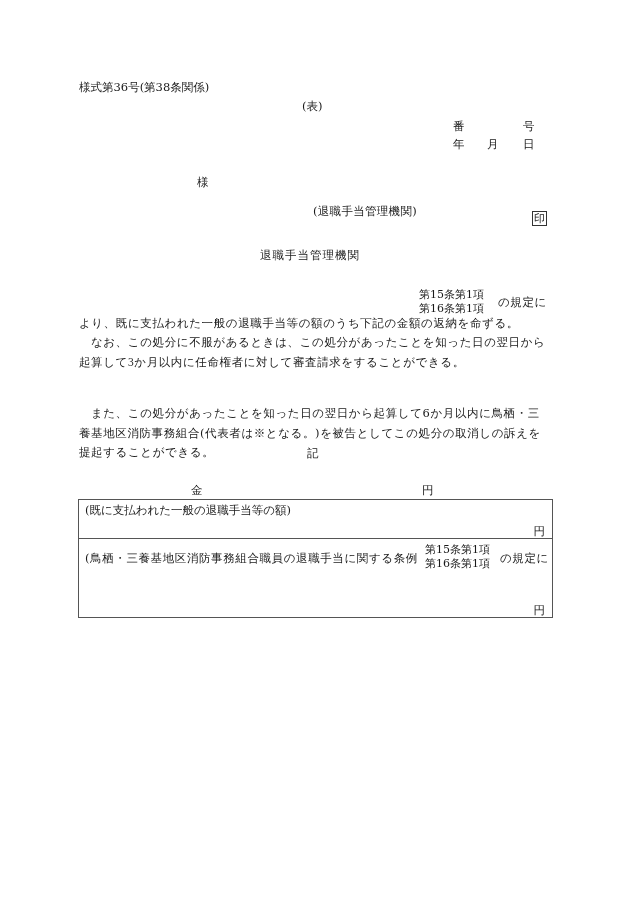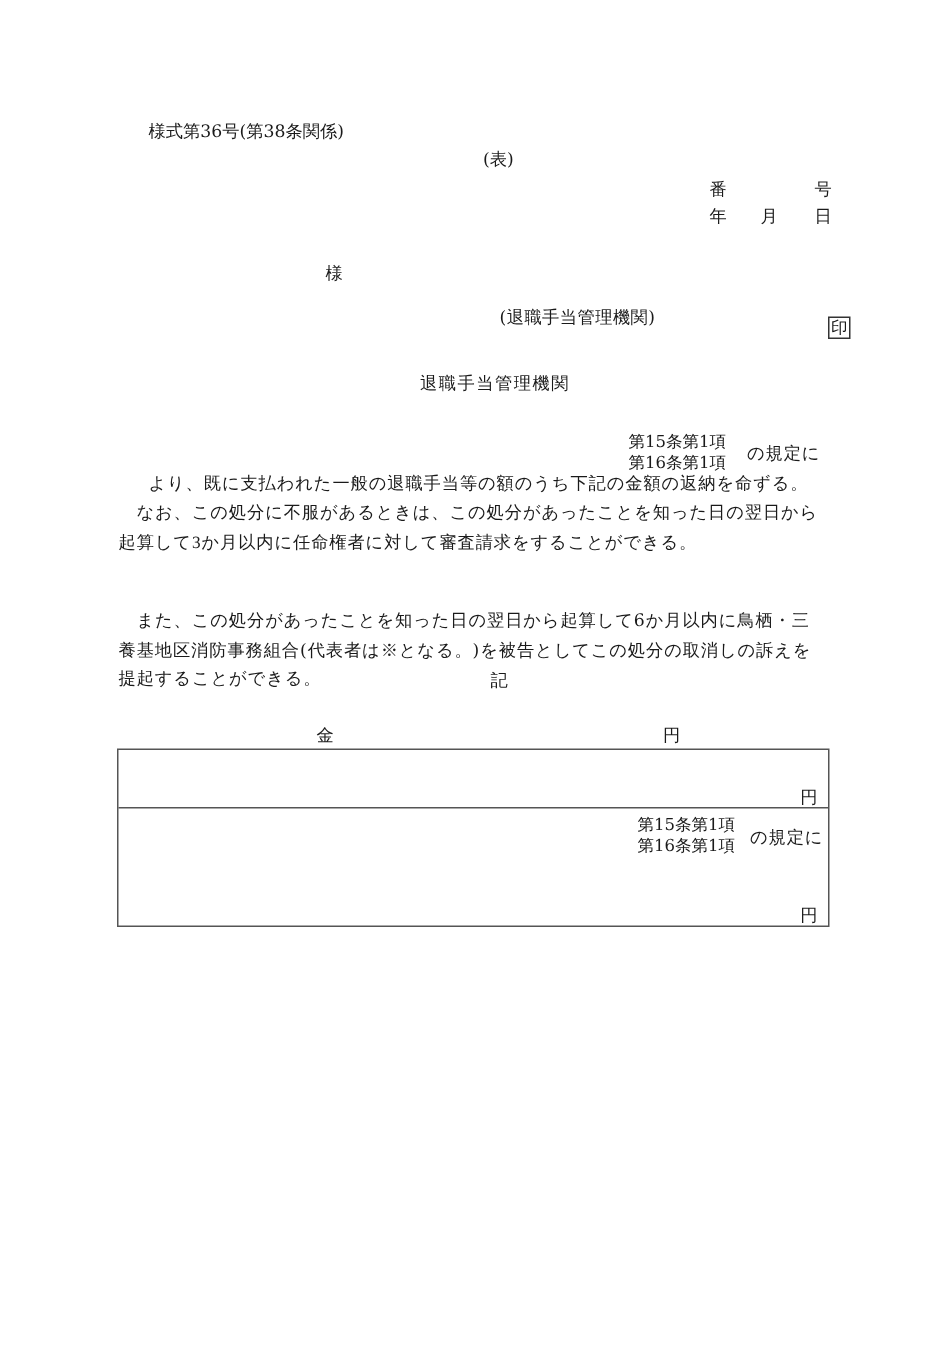--- a/index.html
+++ b/index.html
@@ -1,21 +1,21 @@
 <!DOCTYPE html>
 <html><head>
 <meta charset="utf-8">
 <style>
   html, body { margin: 0; padding: 0; background: #ffffff; }
   body {
     width: 630px; height: 903px; position: relative; overflow: hidden;
     font-family: "DejaVu Serif", "Liberation Serif", serif;
     color: #1a1a1a; font-size: 11.5px;
   }
-  .abs { position: absolute; white-space: nowrap; line-height: 1; margin-left: 20px; }
+  .abs { position: absolute; white-space: nowrap; line-height: 1; }
   .form-label { left: 79px; top: 82px; }
   .omote { left: 302px; top: 101px; }
   .ban { left: 453px; top: 121px; }
   .go { left: 523px; top: 121px; }
   .nen { left: 453px; top: 139px; }
   .tsuki { left: 487px; top: 139px; }
   .hi { left: 523px; top: 139px; }
   .sama { left: 197px; top: 177px; }
   .agency { left: 313px; top: 206px; letter-spacing: 0.3px; }
   .seal { left: 532px; top: 211px; border: 1px solid #333; padding: 1px 1px; font-size: 11px; }
@@ -74,23 +74,25 @@
 
 <div class="para p2">なお、この処分に不服があるときは、この処分があったことを知った日の翌日から起算して3か月以内に任命権者に対して審査請求をすることができる。</div>
 <div class="para p3">また、この処分があったことを知った日の翌日から起算して6か月以内に鳥栖・三養基地区消防事務組合(代表者は※となる。)を被告としてこの処分の取消しの訴えを提起することができる。</div>
 
 <div class="abs ki">記</div>
 <div class="abs kin">金</div>
 <div class="abs en-top">円</div>
 
 <div class="table-box">
   <div class="row1">
+    <span class="t">(既に支払われた一般の退職手当等の額)</span>
     <span class="yen">円</span>
   </div>
   <div class="row2">
+    <span class="a">(鳥栖・三養基地区消防事務組合職員の退職手当に関する条例</span>
     <div class="art2">
       <div>第15条第1項</div>
       <div>第16条第1項</div>
     </div>
     <span class="c">の規定に</span>
     <span class="yen">円</span>
   </div>
 </div>
 
 </body></html>

